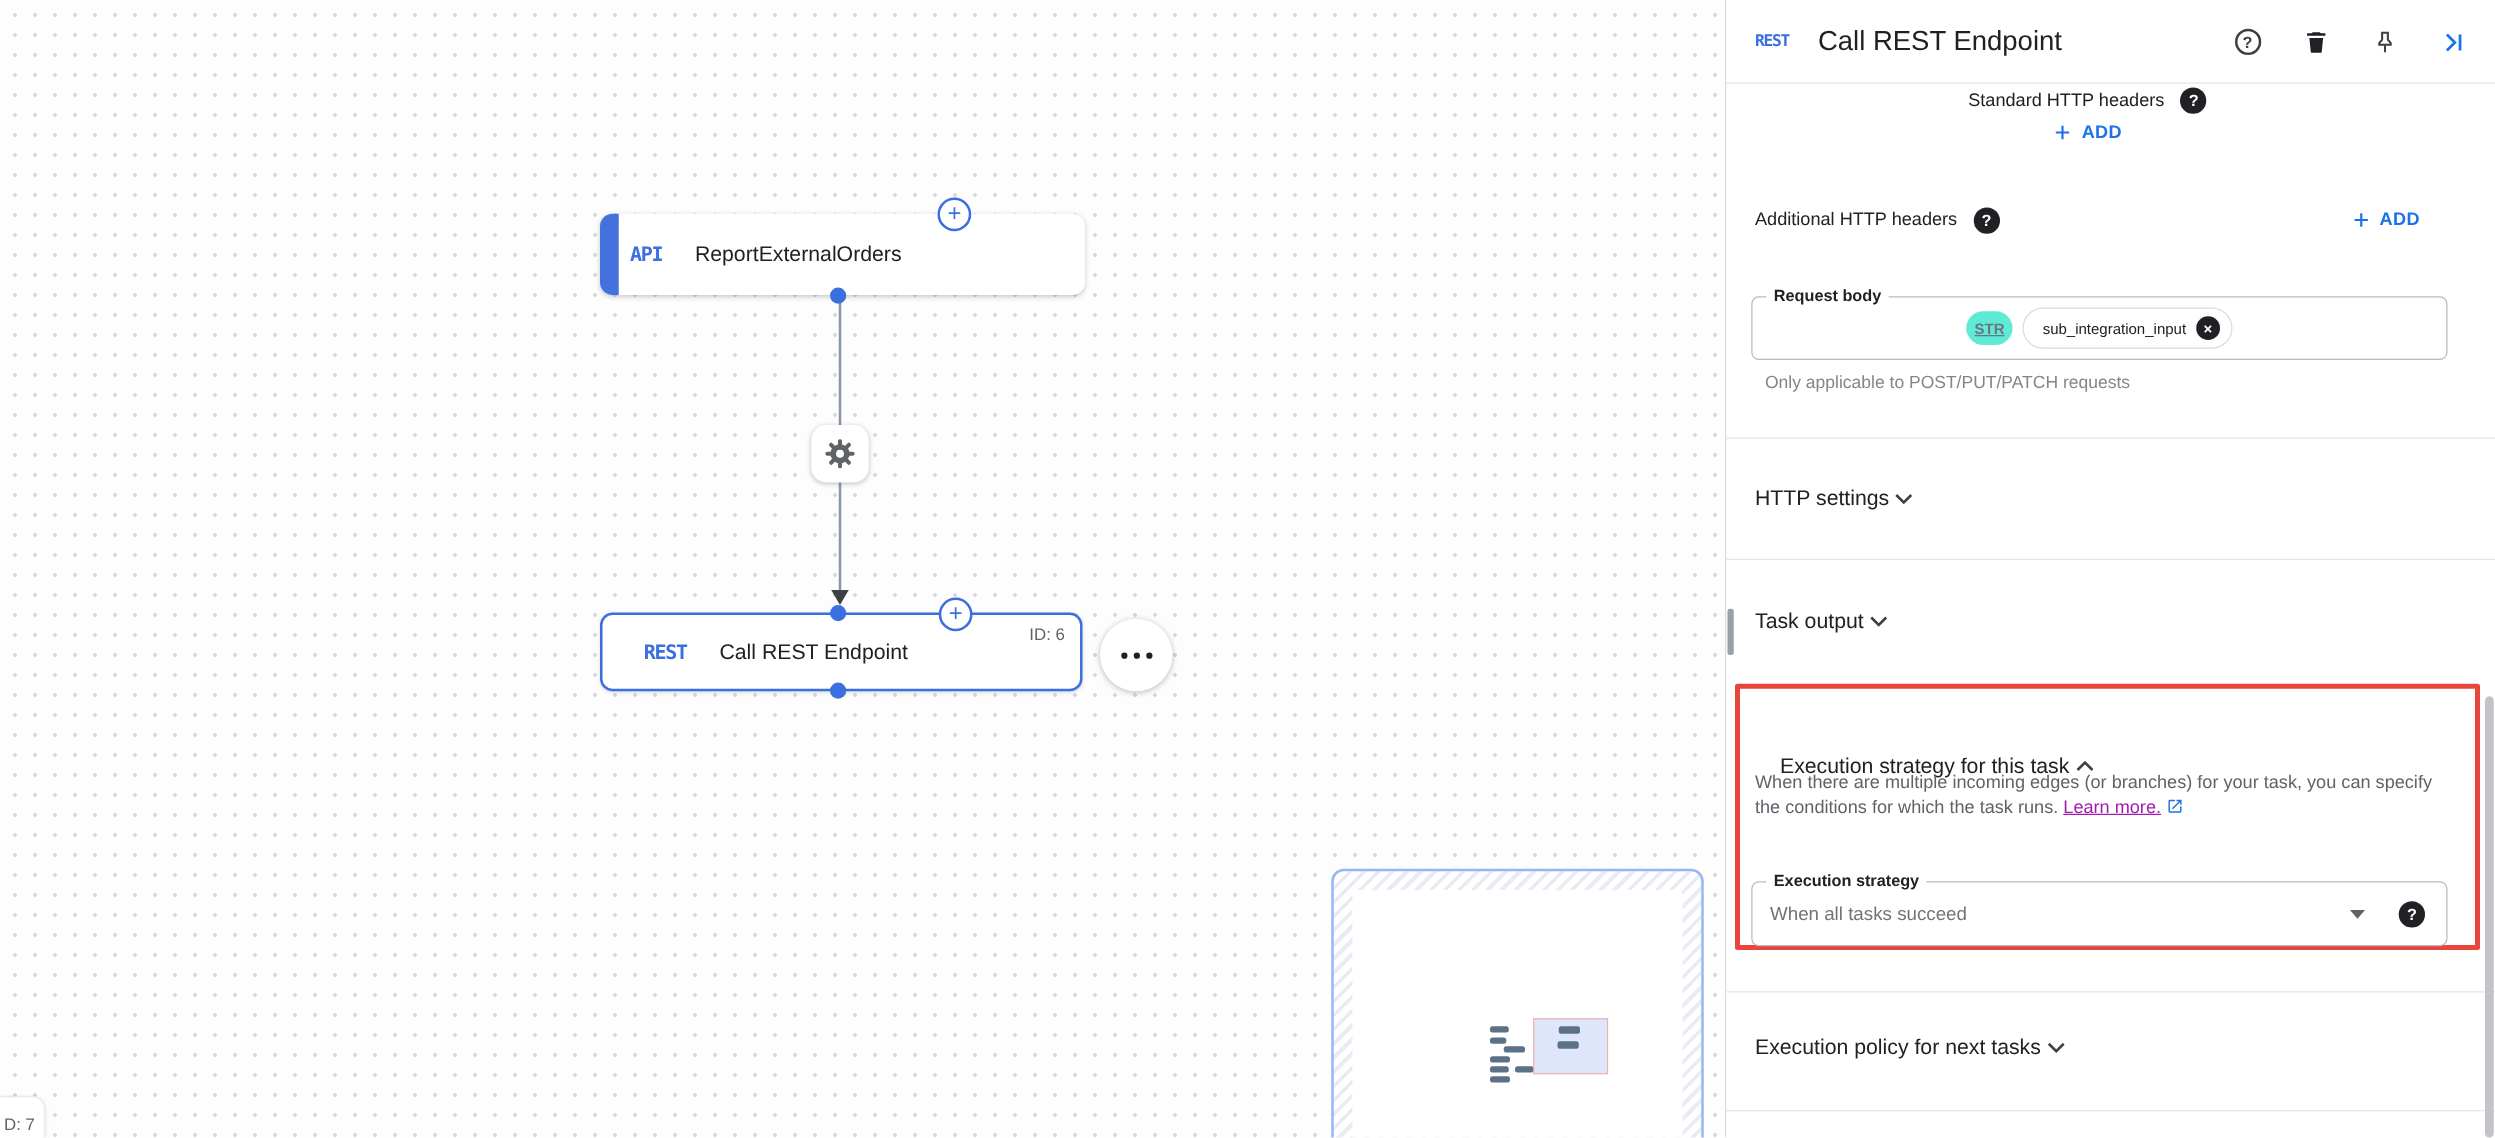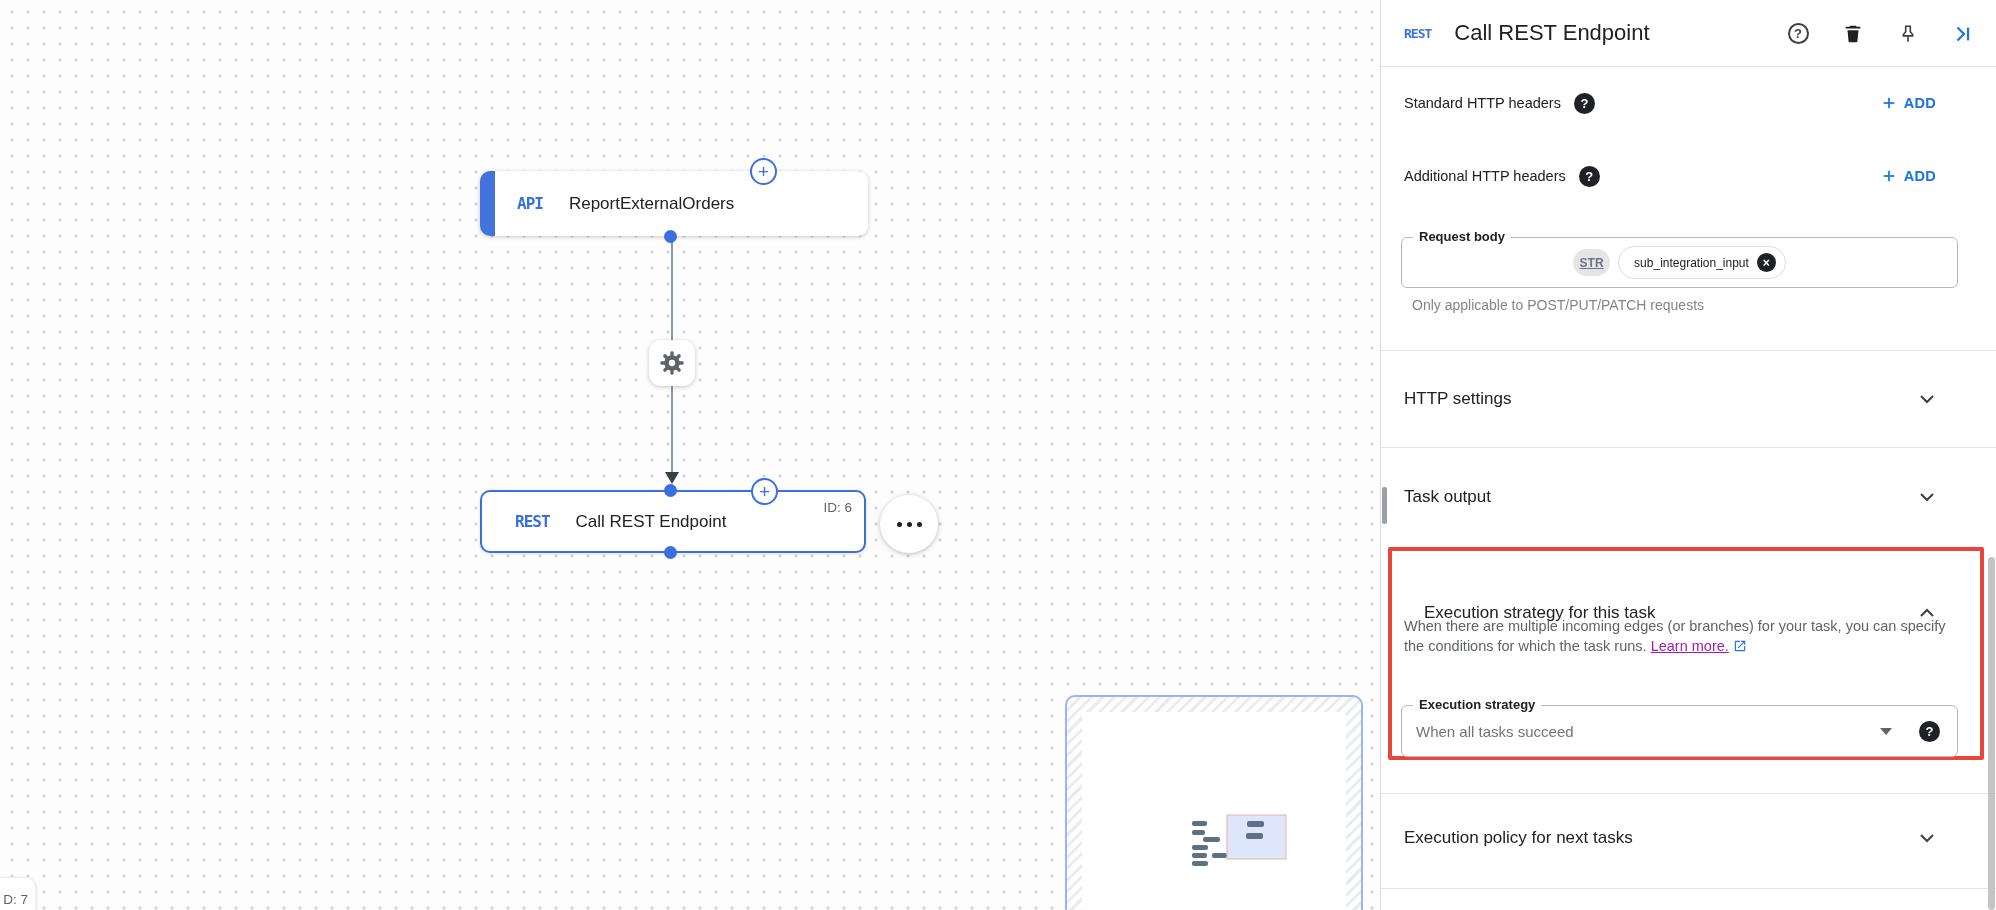--- a/index.html
+++ b/index.html
@@ -15,21 +15,21 @@
   .node { position:absolute; background:#fff; border-radius:10px; }
   .node-api { left:480px; top:171px; width:388px; height:65px;
     box-shadow:0 1px 4px rgba(60,64,67,.28); display:flex; align-items:center; }
   .node-accent { position:absolute; left:0; top:0; bottom:0; width:15px;
     background:#4472dd; border-radius:10px 0 0 10px; }
   .node-rest { left:480px; top:490px; width:386px; height:63px;
     border:2px solid #3b6fe0; display:flex; align-items:center;
     box-shadow:0 1px 3px rgba(60,64,67,.15); }
   .node-type { font-family:"DejaVu Sans Mono","Liberation Mono",monospace;
     font-weight:bold; color:#3b6fe0; font-size:16px; letter-spacing:-1px; }
-  .node-api .node-type { margin-left:37px; }
+  .node-api .node-type { margin-left:24px; }
   .node-rest .node-type { margin-left:33px; }
   .node-title { font-size:17px; color:#202124; margin-left:26px; }
   .node-id { position:absolute; top:8px; right:12px; font-size:13.5px; color:#5f6368; }
 
   .port { position:absolute; width:13px; height:13px; border-radius:50%;
     background:#3b6fe0; }
   .plus-circle { position:absolute; width:27px; height:27px; border-radius:50%;
     background:#fff; border:2px solid #3b6fe0; display:flex; align-items:center;
     justify-content:center; color:#3b6fe0; font-size:19px; line-height:1;
     font-weight:400; cursor:pointer; }
@@ -86,36 +86,36 @@
   .hrow-label { font-size:14.5px; color:#202124; display:flex; align-items:center;
     gap:13px; }
   .add-btn { display:flex; align-items:center; gap:7px; color:#1a73e8;
     font-size:14.5px; font-weight:bold; cursor:pointer; letter-spacing:.3px; }
 
   .field { position:absolute; left:20px; width:557px; border:1px solid #b6bac0;
     border-radius:6px; background:#fff;justify-content:center; }
   .field-label { position:absolute; top:-9px; left:11px; background:#fff;
     padding:0 6px; font-size:13px; font-weight:bold; color:#202124; }
   .req-body { top:237px; height:51px; display:flex; align-items:center; }
-  .type-badge { width:37px; height:27px; background:#e5e5e5;
+  .type-badge { width:37px; height:27px; background:#5eead4;
     border-radius:14px; display:flex; align-items:center; justify-content:center;
     font-size:12px; font-weight:bold; color:#6a7485;text-decoration:underline; }
   .chip { margin-left:8px; height:33px; border:1px solid #dadce0; border-radius:17px;
     display:flex; align-items:center; padding:0 9px 0 15px; gap:8px; }
   .chip-text { font-size:12px; color:#202124; }
   .chip-close { width:19px; height:19px; background:#202124; border-radius:50%;
     color:#fff; font-size:12px; font-weight:bold; display:flex; align-items:center;
     justify-content:center; cursor:pointer; }
   .helper-text { position:absolute; left:31px; top:297px; font-size:14px;
     color:#80868b; }
 
   .divider { position:absolute; left:0; right:0; height:1px; background:#e3e5e8; }
 
   .section-row { position:absolute; left:23px; right:57px; height:46px; display:flex;
-    align-items:center; justify-content:space-between; cursor:pointer; }
+    align-items:center; justify-content:flex-start; cursor:pointer; }
   .section-title { font-size:17px; font-weight:500; color:#202124; }
 
   .resize-handle { position:absolute; left:1px; top:487px; width:5px; height:37px;
     background:#9aa0a6; border-radius:2px; }
 
   .highlight-box { position:absolute; left:7px; top:547px; width:596px; height:213px;
     border:4px solid #e8453c; border-radius:2px; }
 
   .exec-desc { position:absolute; left:23px; top:617px; width:548px; font-size:14.5px;
     line-height:19.5px; color:#5f6368; }
@@ -222,21 +222,21 @@
       </div>
       <div class="icon-btn">
         <svg width="22" height="22" viewBox="0 0 24 24" fill="none" stroke="#1a73e8" stroke-width="2.4">
           <polyline points="6,5 13,12 6,19"></polyline>
           <line x1="17.5" y1="5" x2="17.5" y2="19"></line>
         </svg>
       </div>
     </div>
   </div>
 
-  <div class="hrow" style="top:81px;">
+  <div class="hrow" style="top:70px;flex-direction:column;">
     <span class="hrow-label">
       <span>Standard HTTP headers</span>
       <span class="help-filled">?</span>
     </span>
     <span class="add-btn">
       <svg width="16" height="16" viewBox="0 0 24 24" fill="none" stroke="#1a73e8" stroke-width="2.6">
         <line x1="12" y1="4" x2="12" y2="20"></line>
           <line x1="4" y1="12" x2="20" y2="12"></line>
       </svg>
       <span>ADD</span>

